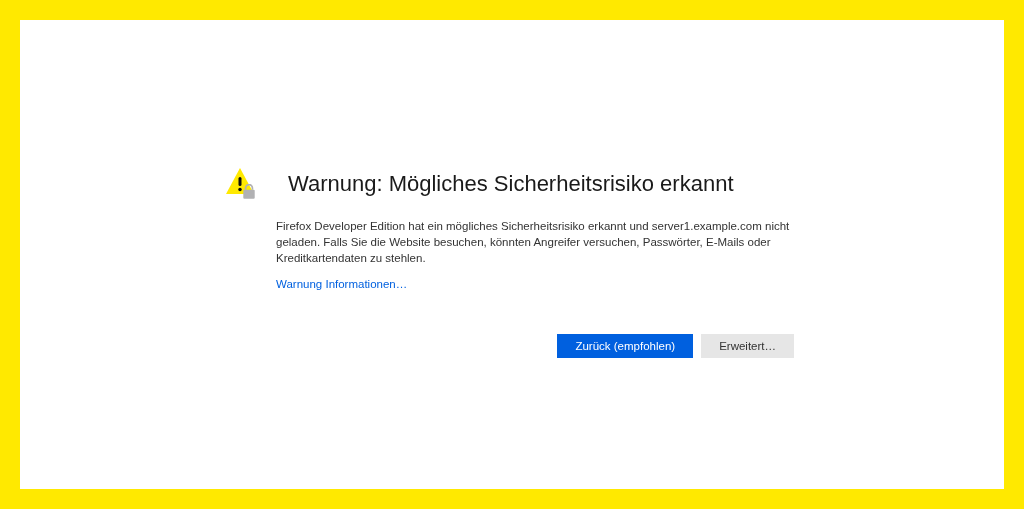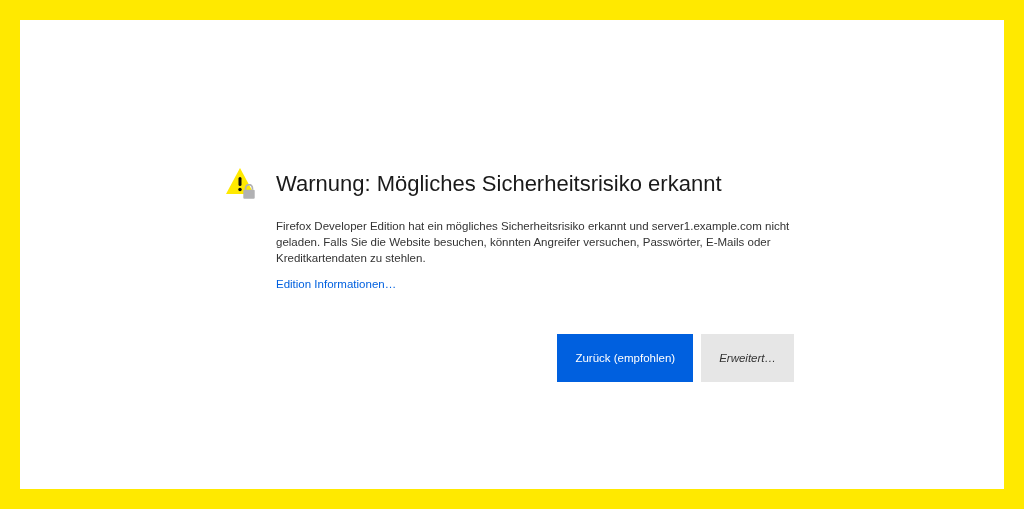--- a/index.html
+++ b/index.html
@@ -23,21 +23,21 @@
     }
     .content {
       position: absolute;
       left: 204px;
       top: 148px;
       width: 570px;
     }
     .header-row {
       display: flex;
       align-items: flex-start;
-      gap: 16px;
+      gap: 28px;
       margin-bottom: 14px;
     }
     .icon-col {
       flex-shrink: 0;
       position: relative;
       width: 36px;
       height: 36px;
     }
     .warning-svg {
       position: absolute;
@@ -77,34 +77,33 @@
     }
     .button-row {
       display: flex;
       justify-content: flex-end;
       gap: 8px;
       margin-top: 20px;
     }
     .btn {
       font-family: inherit;
       font-size: 11.5px;
-      padding: 18px 18px;
+      padding: 6px 18px;
       border: none;
       cursor: pointer;
       min-width: 80px;
       text-align: center;
     }
     .btn-primary {
       background: #0060df;
       color: #ffffff;
     }
     .btn-secondary {
       background: #e6e6e6;
       color: #333;
-      font-style: italic;
     }
   </style>
 </head>
 <body>
 
 <div class="window">
   <div class="content">
     <div class="header-row">
       <div class="icon-col">
         <svg class="warning-svg" viewBox="0 0 64 64">
@@ -115,20 +114,20 @@
         <svg class="lock-svg" viewBox="0 0 24 28">
           <path d="M6 10 V7 a6 6 0 0 1 12 0 V10" fill="none" stroke="#b1b1b3" stroke-width="3"></path>
           <rect x="2" y="10" width="20" height="16" rx="2" fill="#b1b1b3"></rect>
         </svg>
       </div>
       <h1 class="title">Warnung: Mögliches Sicherheitsrisiko erkannt</h1>
     </div>
 
     <p class="body-text">Firefox Developer Edition hat ein mögliches Sicherheitsrisiko erkannt und server1.example.com nicht geladen. Falls Sie die Website besuchen, könnten Angreifer versuchen, Passwörter, E-Mails oder Kreditkartendaten zu stehlen.</p>
 
-    <a class="link">Edition Informationen…</a>
+    <a class="link">Warnung Informationen…</a>
 
     <div class="button-row">
       <button class="btn btn-primary">Zurück (empfohlen)</button>
       <button class="btn btn-secondary">Erweitert…</button>
     </div>
   </div>
 </div>
 
 </body></html>

